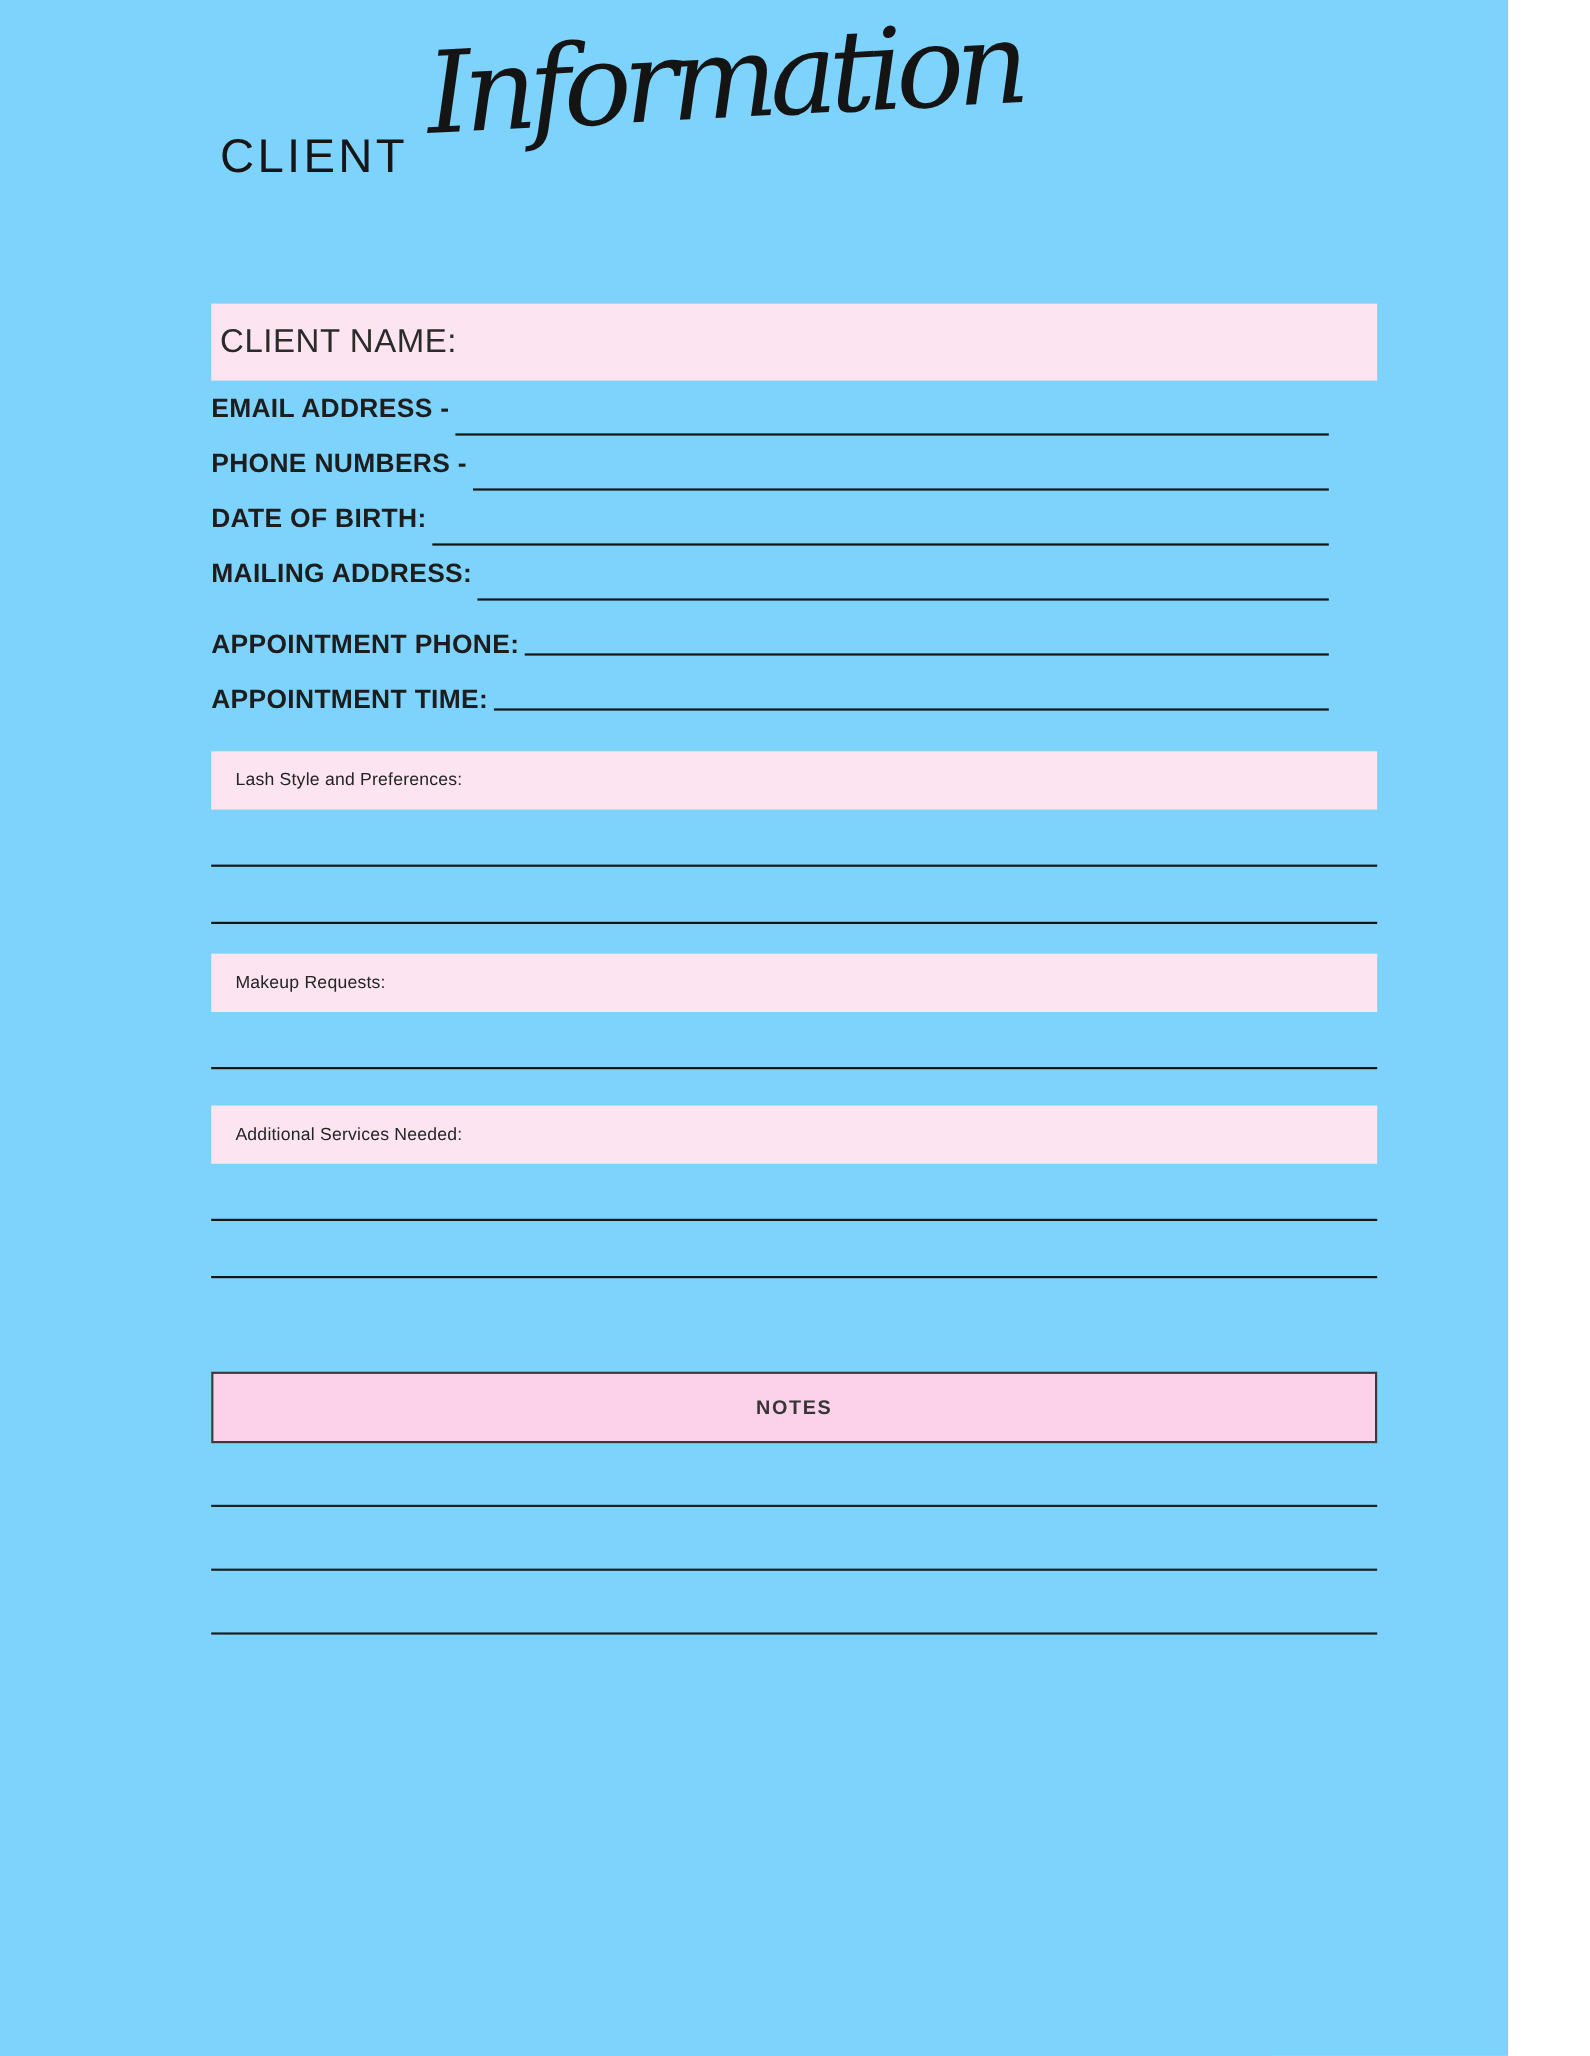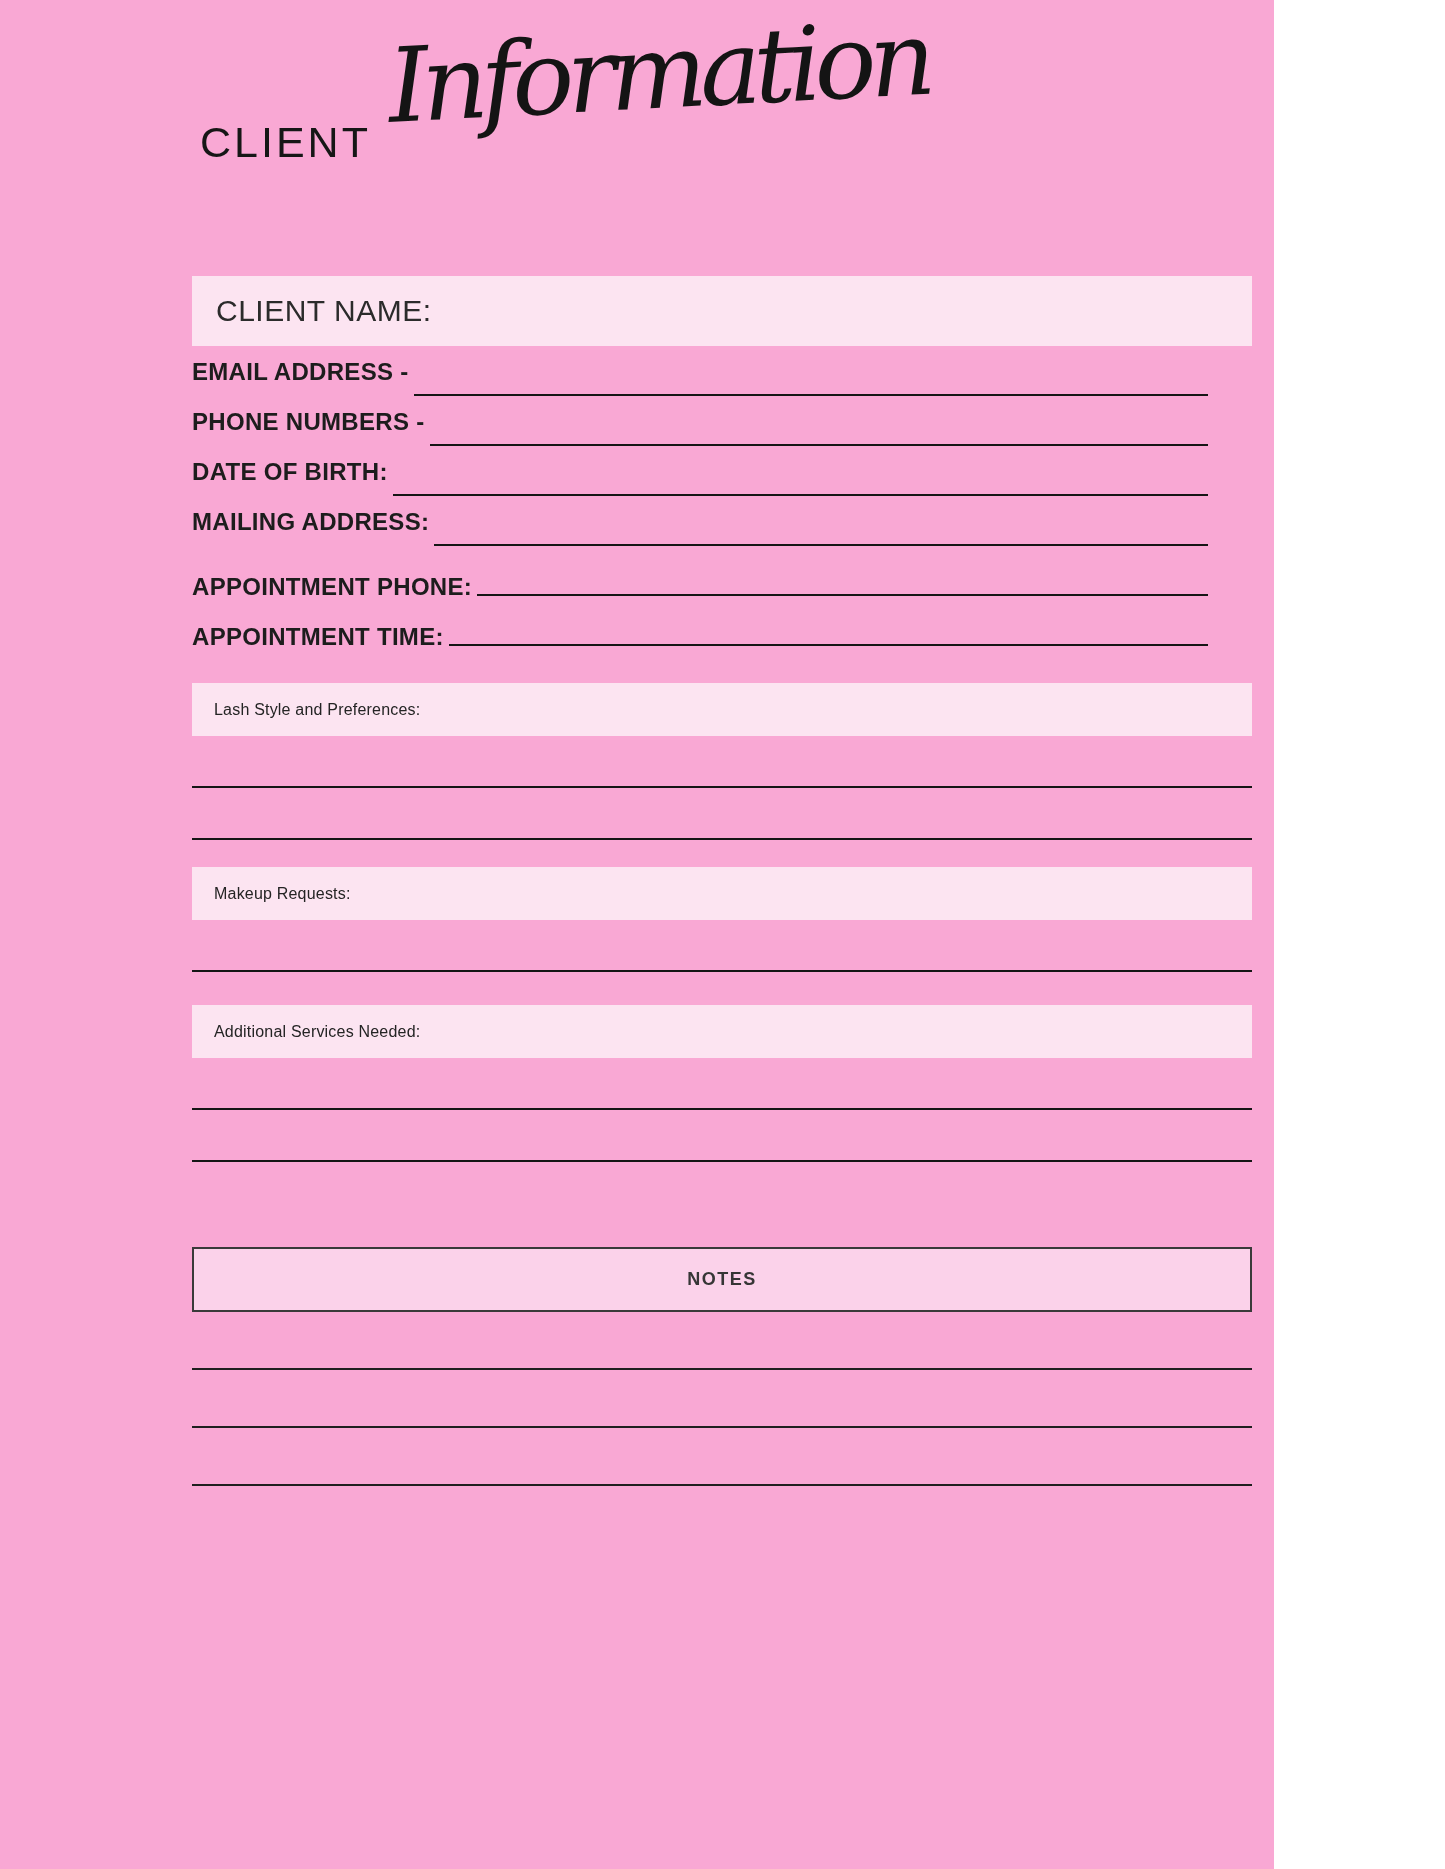--- a/index.html
+++ b/index.html
@@ -6,22 +6,22 @@
     --banner-pink:#fce4f1;
     --notes-pink:#fbd2ea;
     --notes-border:#3a3a3a;
     --ink:#1d1d1d;
     --line:#151515;
   }
   *{box-sizing:border-box;}
   html,body{margin:0;padding:0;background:#ffffff;}
   .page{
     position:relative;
-    width:1274px;height:1869px;
-    background:#f9a8d4;
+    width:1371px;height:1869px;
+    background:#7dd3fc;
     overflow:hidden;
     font-family:"Liberation Sans","DejaVu Sans",sans-serif;
     color:var(--ink);
   }
   
   .client-word{
     position:absolute;left:200px;top:121px;
     font-size:43px;line-height:1;
     font-weight:400;letter-spacing:3px;
     color:#161616;
@@ -40,21 +40,21 @@
   .content{
     position:absolute;left:192px;top:0;
     width:1060px;
     padding-top:276px;
   }
   .banner{
     background:var(--banner-pink);
     display:flex;align-items:center;
   }
   .name-banner{
-    height:70px;padding-left:24px;
+    height:70px;padding-left:8px;
     font-size:30px;font-weight:500;
     letter-spacing:0.5px;color:#2b2b2b;
   }
   .name-banner .fill{flex:1;height:100%;}
   
   .field-row{
     display:flex;align-items:flex-end;
     height:30px;margin-top:20px;
     padding-right:44px;
   }

